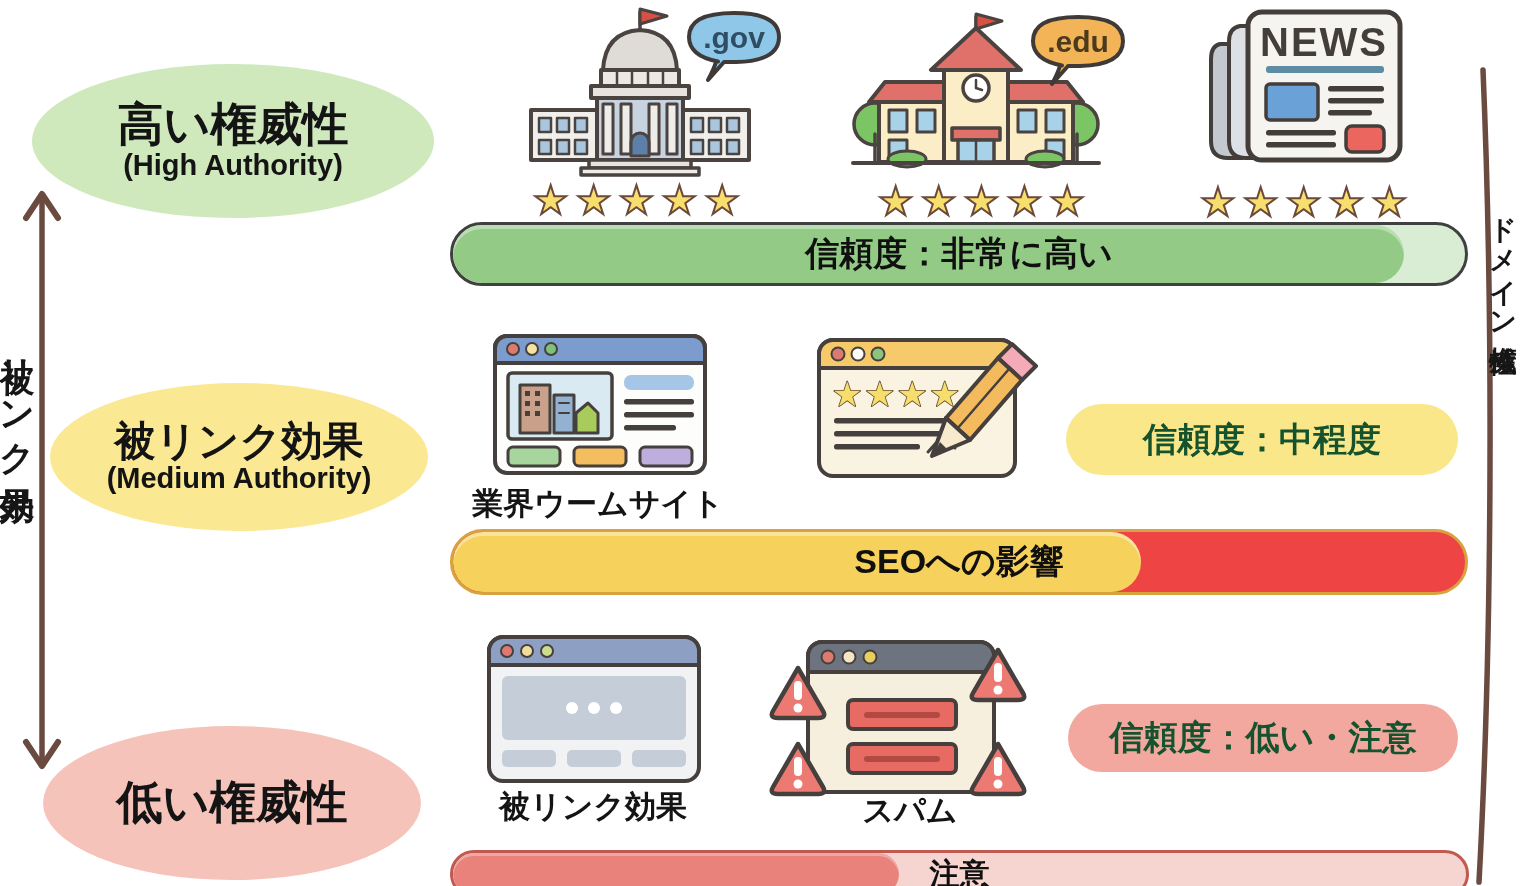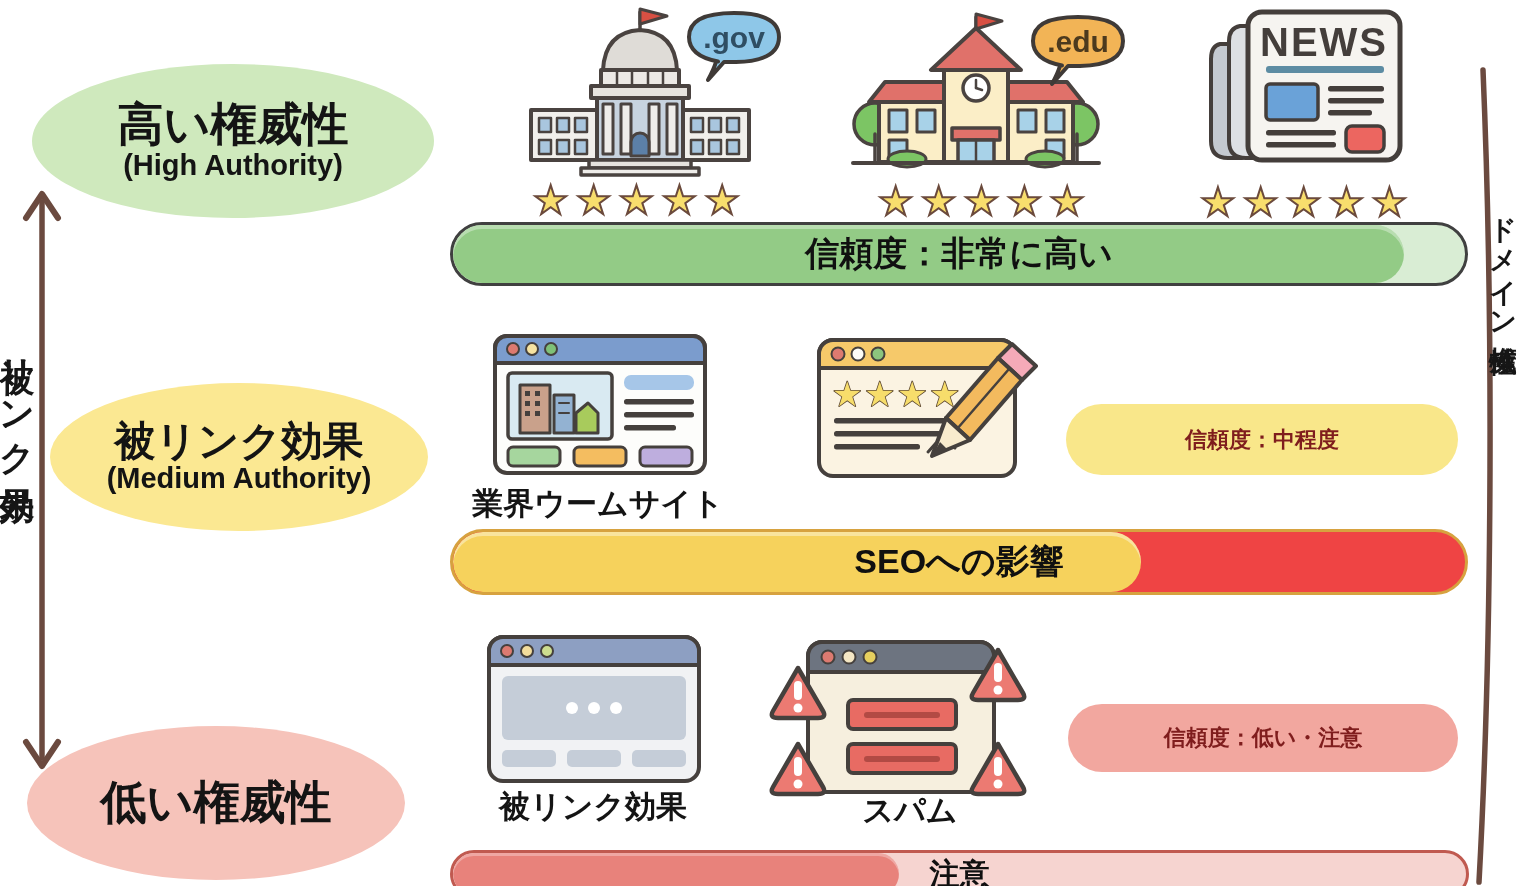--- a/index.html
+++ b/index.html
@@ -15,21 +15,21 @@
   }
   .v-label.left{left:0px;top:332px;font-size:35px;}
   .v-label.right{left:1489px;top:198px;font-size:27px;letter-spacing:1px;}
   
   .tier{
     position:absolute;border-radius:50%;display:flex;flex-direction:column;
     align-items:center;justify-content:center;text-align:center;
   }
   .tier.high{left:32px;top:64px;width:402px;height:154px;background:#cfe9bd;}
   .tier.medium{left:50px;top:383px;width:378px;height:148px;background:#fbe892;}
-  .tier.low{left:27px;top:726px;width:378px;height:154px;background:#f6c3ba;}
+  .tier.low{left:43px;top:726px;width:378px;height:154px;background:#f6c3ba;}
   .tier-title{font-weight:700;font-size:46px;line-height:1.08;}
   .tier.medium .tier-title{font-size:41px;}
   .tier-sub{font-weight:700;font-size:29px;line-height:1.1;}
   
   .stars{
     position:absolute;text-align:center;font-size:40px;letter-spacing:7px;
     color:#f8de6d;-webkit-text-stroke:2px #6b4a3c;line-height:1;
   }
   
   .bar{position:absolute;border-radius:40px;overflow:hidden;}
@@ -41,21 +41,21 @@
   .bar.medium .bar-fill{background:#f6d25c;box-shadow:inset 0 4px 0 rgba(255,255,255,.4);}
   .bar.low .bar-fill{background:#e8827b;box-shadow:inset 0 3px 0 rgba(255,255,255,.3);}
   .bar-label{
     position:absolute;inset:0;display:flex;align-items:center;justify-content:center;
     font-weight:700;font-size:34px;color:#101010;
   }
   .bar.low .bar-label{font-size:30px;}
   
   .badge{
     position:absolute;border-radius:36px;display:flex;align-items:center;
-    justify-content:center;font-weight:700;font-size:22px;color:#7f1d1d;
+    justify-content:center;font-weight:700;font-size:34px;color:#14532d;
   }
   .badge.medium{left:1066px;top:404px;width:392px;height:71px;background:#f9e78a;}
   .badge.low{left:1068px;top:704px;width:390px;height:68px;background:#f2a79f;}
   
   .icon-label{position:absolute;font-weight:700;font-size:31px;text-align:center;color:#141414;}
   
   .icon{position:absolute;}
 </style>
 </head>
 <body>

